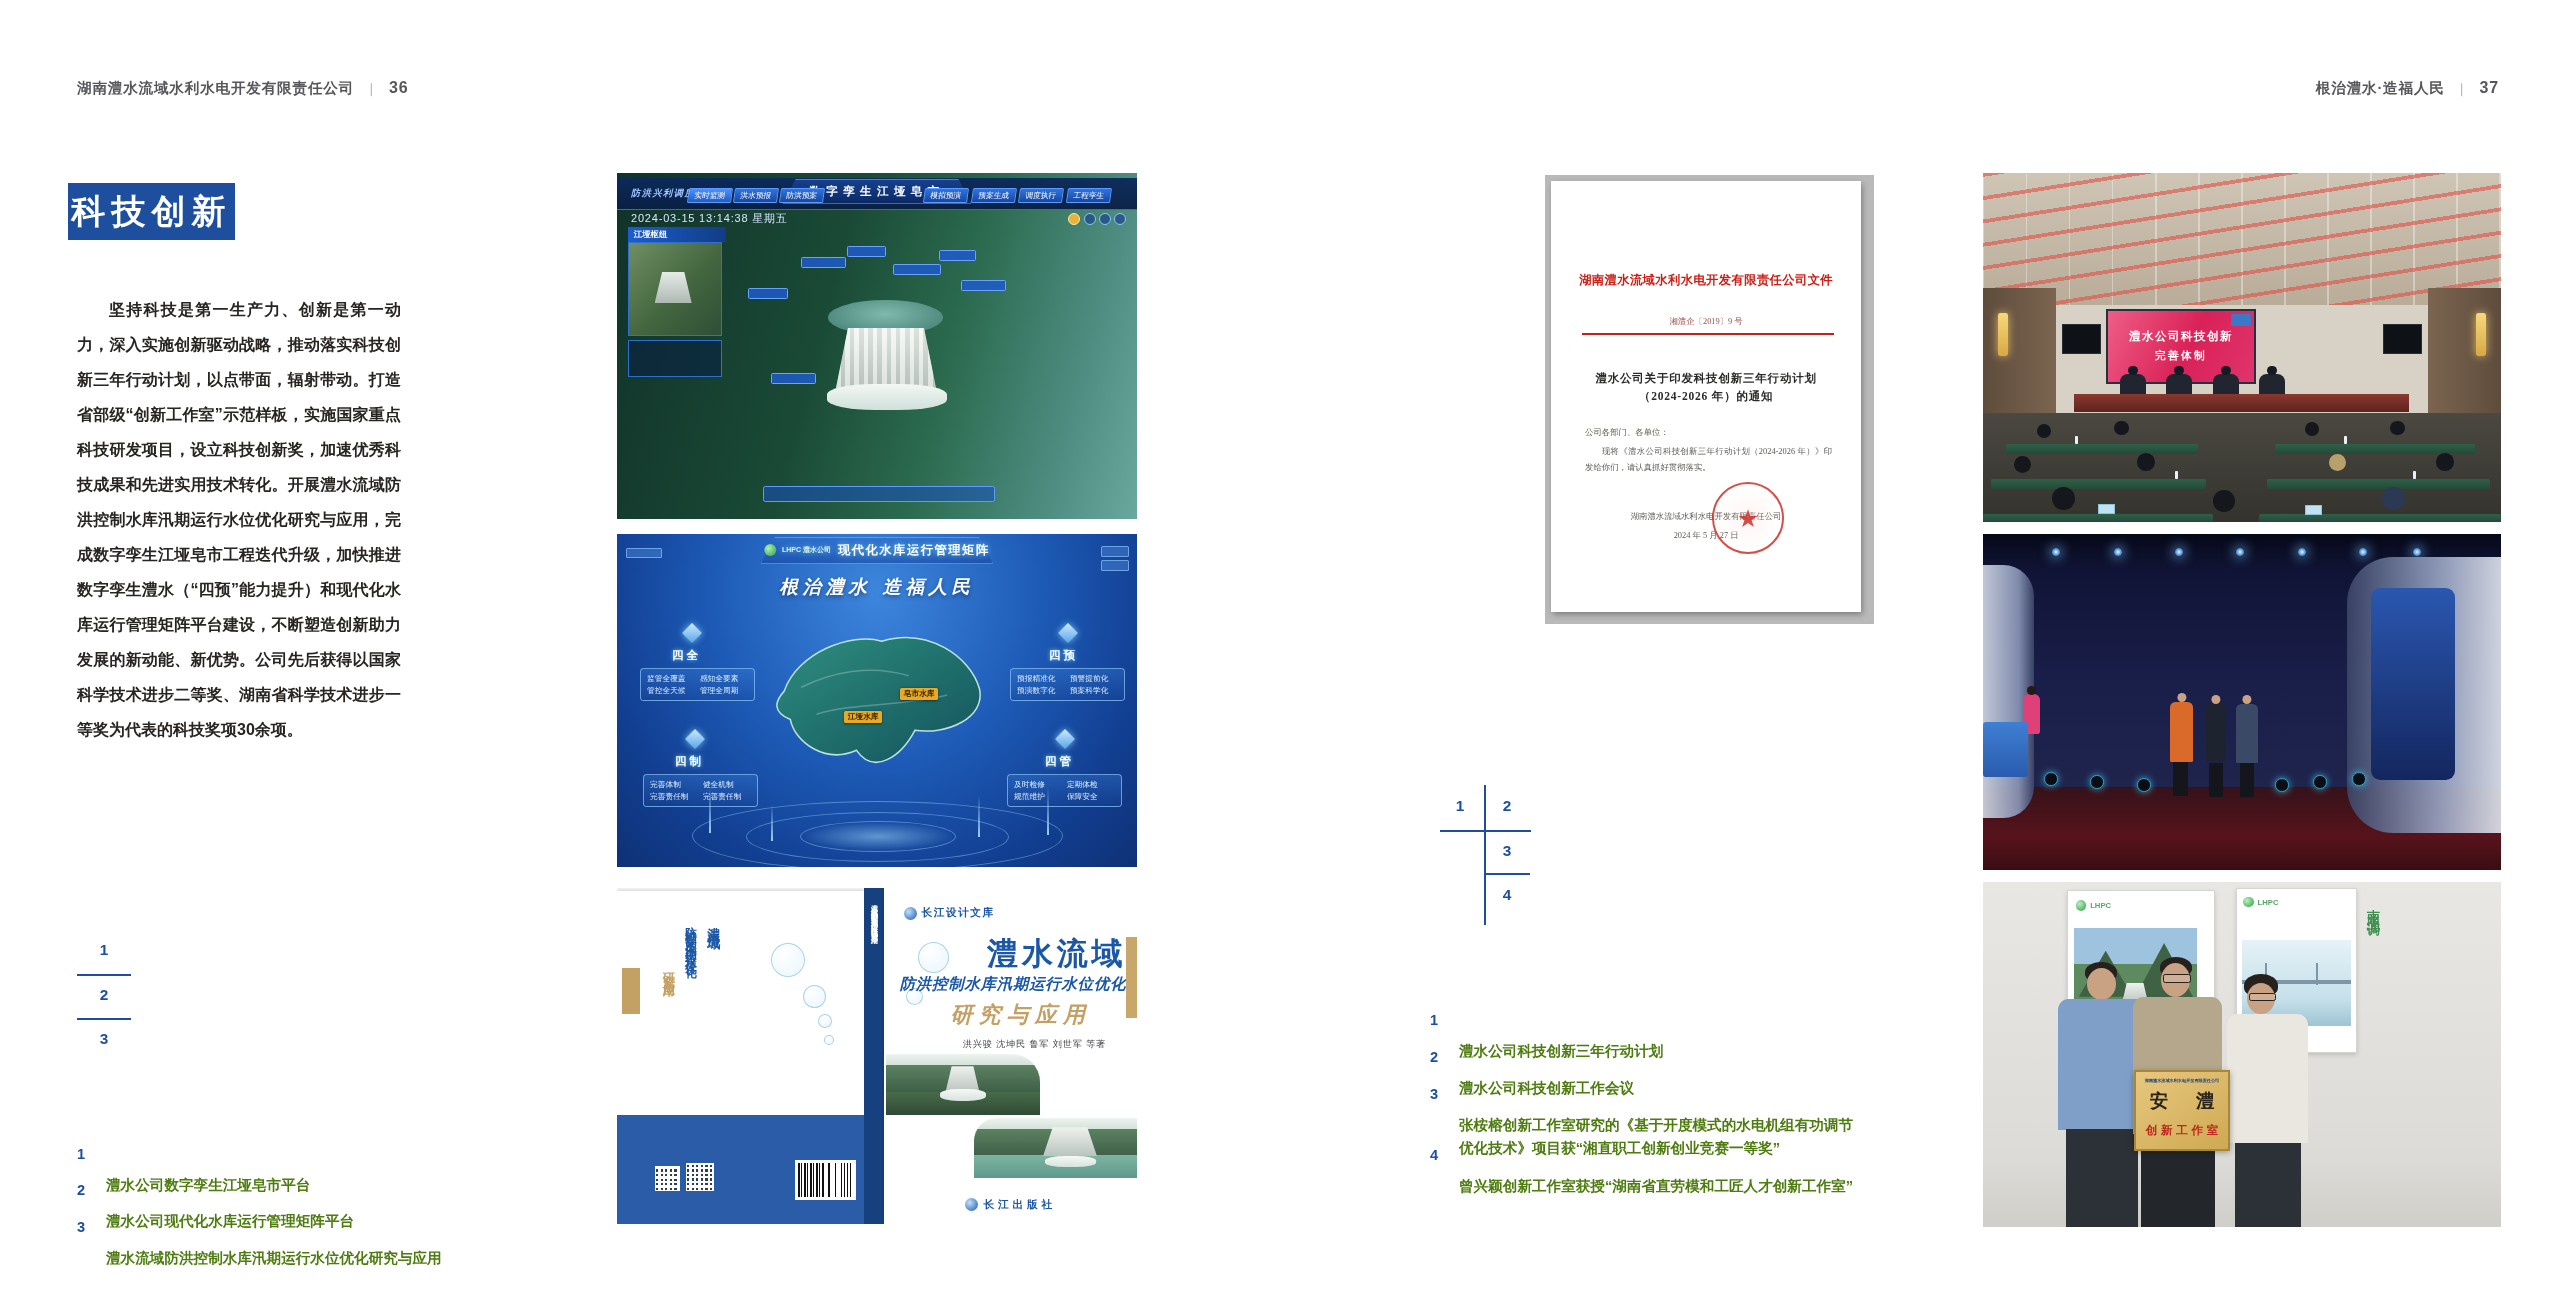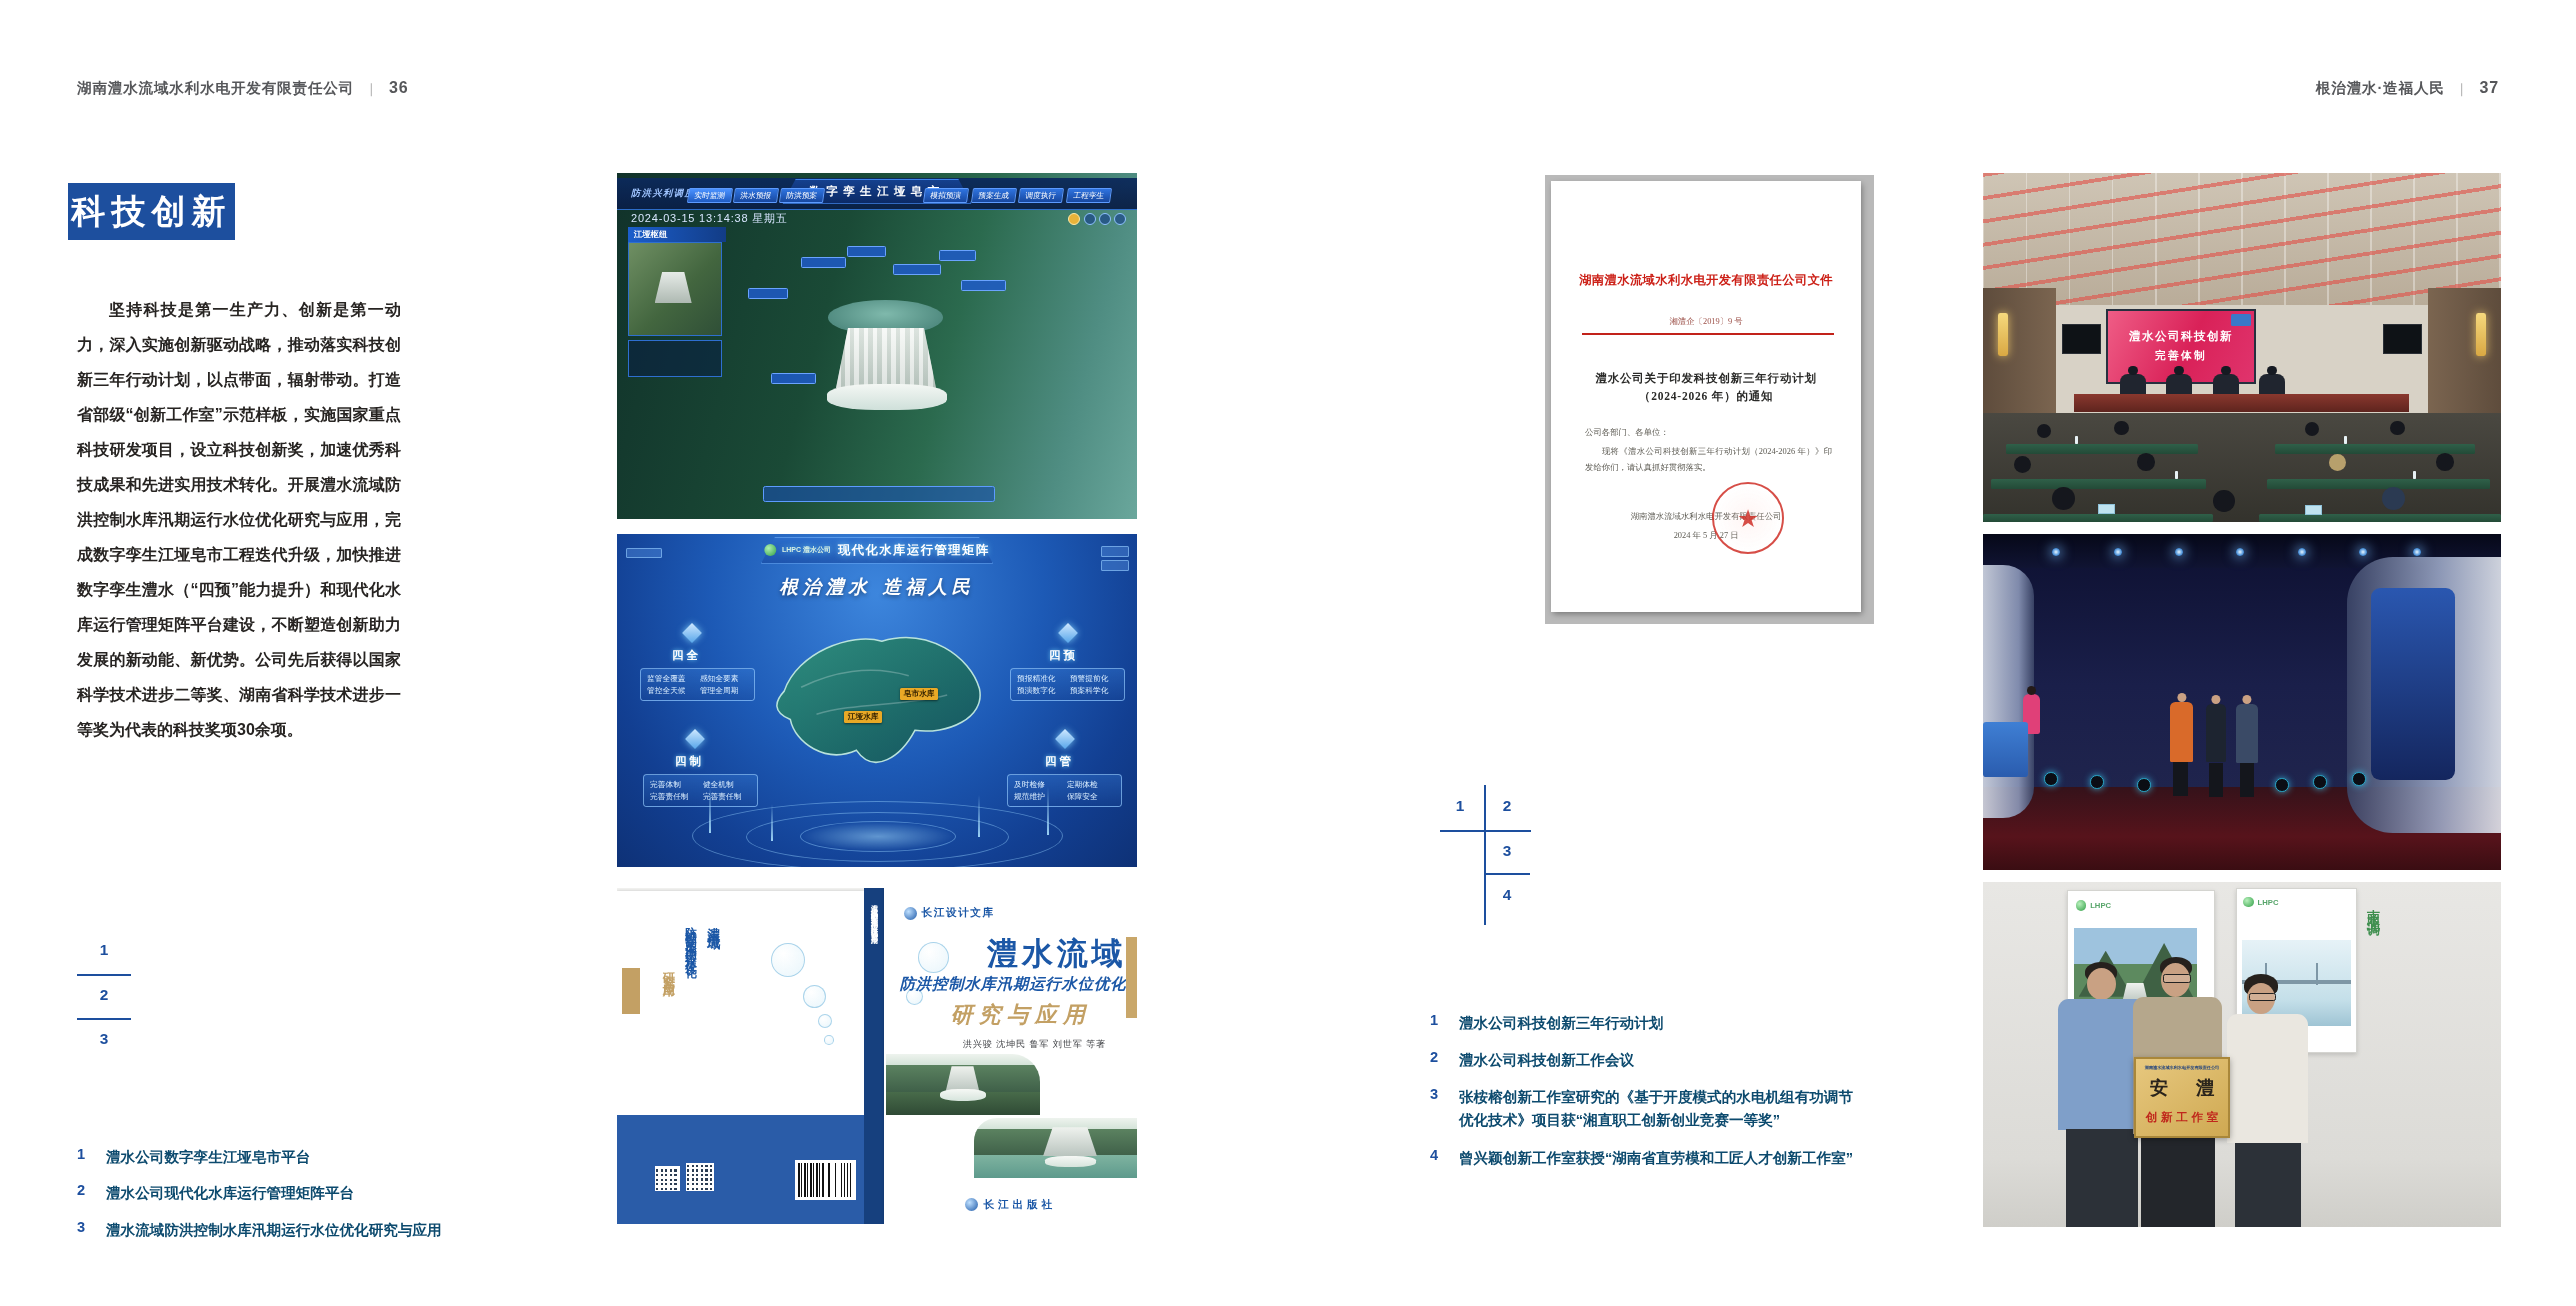--- a/index.html
+++ b/index.html
@@ -19,21 +19,21 @@
              color:#fff;font-size:34px;font-weight:800;letter-spacing:6.1px;
              display:flex;align-items:center;justify-content:center;}
   .body-par{position:absolute;left:77px;top:292px;width:324px;font-size:16px;line-height:35px;
             color:#272422;font-weight:600;text-align:justify;text-indent:2em;margin:0;}
 
   .idx-num{position:absolute;color:#1d4f9e;font-weight:800;font-size:15.4px;width:54px;text-align:center;}
   .idx-line{position:absolute;height:1.5px;background:#1d4f9e;}
 
   .cap-row{position:absolute;display:flex;align-items:flex-start;}
   .cap-num{color:#1d4f9e;font-weight:800;font-size:14.6px;width:29px;flex:0 0 29px;}
-  .cap-text{color:#0c4a6e;font-weight:700;font-size:14.6px;line-height:23px;}
+  .cap-text{color:#4d7c0f;font-weight:700;font-size:14.6px;line-height:23px;margin-top:28px;}
 
   
   .card{position:absolute;overflow:hidden;}
 
   
   #dash{left:617px;top:173px;width:520px;height:346px;
         background:linear-gradient(105deg,#11322a 0%,#1a4a36 40%,#2b6a4e 62%,#4f8d82 85%,#6aa79c 100%);}
   .dash-top{position:absolute;left:0;top:4.6px;width:100%;height:31px;
             background:linear-gradient(#0c2a5c,#0a1f46);border-bottom:1.5px solid #2e6fd0;opacity:.95;}
   .dash-title{position:absolute;left:50%;top:6.1px;transform:translateX(-50%);padding:3.8px 26px;
@@ -188,21 +188,21 @@
   .pq-logoball{width:10.7px;height:10.7px;border-radius:50%;background:radial-gradient(circle at 35% 35%,#b8f0bc,#2f9e45);}
   .pq-img1{position:absolute;left:6.1px;top:37px;width:123px;height:121px;background:linear-gradient(#9ec3de 0 30%,#5d8a5f 30% 72%,#486b4a 72% 100%);}
   .pq-img1 .mtn{position:absolute;background:#3f6144;clip-path:polygon(50% 0,100% 100%,0 100%);}
   .pq-img2{position:absolute;left:4.6px;top:51px;width:109px;height:86px;background:linear-gradient(#e6f2f7,#c4dfe9 70%,#9fc4d4);}
   .pq-bridge{position:absolute;left:0;top:40px;width:100%;height:3.8px;background:#7e97a6;}
   .pq-vtext{position:absolute;writing-mode:vertical-rl;color:#3f8f4f;font-family:"DejaVu Serif",serif;font-weight:700;font-size:13px;letter-spacing:4.6px;}
   .pq-person{position:absolute;border-radius:10.7px 10.7px 0 0;}
   .pq-head{position:absolute;border-radius:50%;background:#c9a183;}
   .pq-hair{position:absolute;border-radius:50% 50% 40% 40%;background:#26211d;}
   .pq-legs{position:absolute;background:#2c3138;}
-  .pq-plaque{position:absolute;left:151px;top:175px;width:92px;height:77px;background:linear-gradient(145deg,#e7c87f,#cfa952);
+  .pq-plaque{position:absolute;left:151px;top:188px;width:92px;height:77px;background:linear-gradient(145deg,#e7c87f,#cfa952);
              border:2.3px solid #a9873a;box-shadow:0 2.3px 6.1px rgba(0,0,0,.35);text-align:center;}
   .pq-org{margin-top:6.1px;font-size:4.6px;color:#1b3f7e;font-weight:700;white-space:nowrap;transform:scale(.9);}
   .pq-name{margin-top:4.6px;font-family:"DejaVu Serif",serif;font-size:18.4px;font-weight:800;color:#2a241c;letter-spacing:10.7px;text-indent:10.7px;}
   .pq-sub{margin-top:10px;font-size:11.5px;font-weight:800;color:#c0271c;letter-spacing:3.8px;text-indent:3.8px;}
 </style>
 </head>
 <body>
 
 <div class="spread">
 

